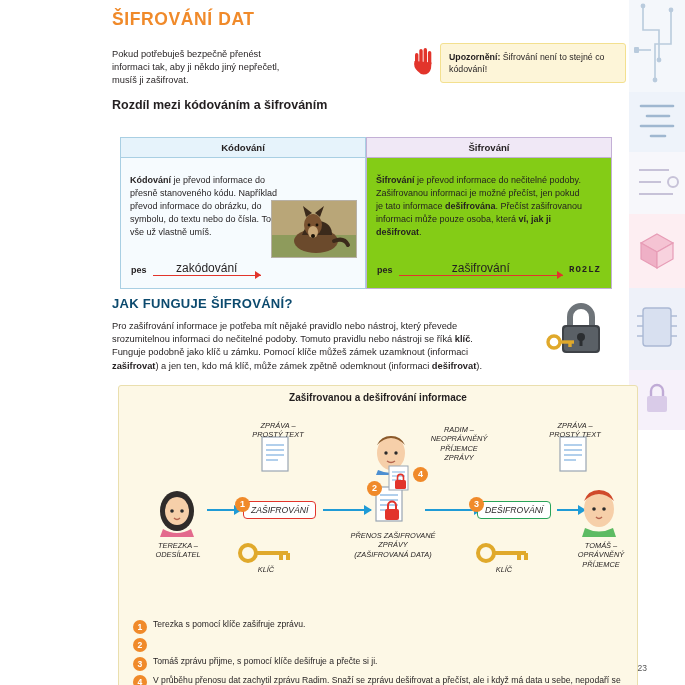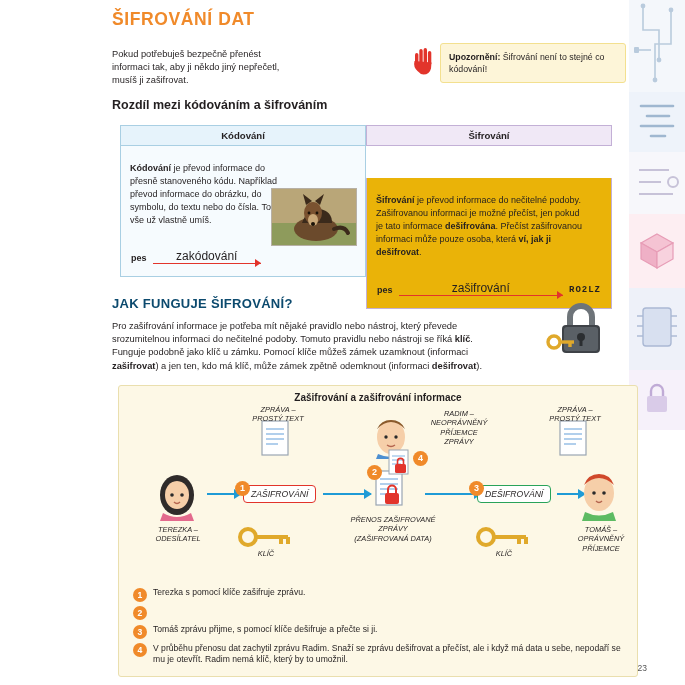--- a/index.html
+++ b/index.html
@@ -42,34 +42,34 @@
   .warn-wrap { position:absolute; left:300px; top:70px; width:218px; display:flex; align-items:flex-start; gap:6px; }
   .warn-box {
     background:#fdf5d8; border:1px solid #f3e08f; border-radius:3px;
     padding:7px 8px; font-size:8.8px; line-height:1.38; width:186px;
   }
   .warn-box b { font-weight:bold; }
   .hand { width:22px; height:30px; position:relative; flex:0 0 22px; margin-top:2px;}
   .hand svg { display:block; }
 
   
-  .compare { position:absolute; left:8px; top:4px; width:492px; display:flex; }
+  .compare { position:absolute; left:8px; top:16px; width:492px; display:flex; }
   .col { width:50%; }
   .col .hdr {
     text-align:center; font-size:9.6px; font-weight:bold; padding:4px 0;
     border:1px solid #c9c6d8;
   }
   .col.left .hdr { background:#e6f3fb; border-color:#a9cfe3; }
   .col.right .hdr { background:#f0e8f6; border-color:#c3b0d6; }
   .col .body {
     border:1px solid #c9c6d8; border-top:none; padding:16px 9px 8px 9px;
     font-size:9px; line-height:1.45; height:131px; position:relative;
   }
   .col.left .body { background:#f6fbfe; border-color:#a9cfe3; }
-  .col.right .body { background:#eab308; border-color:#c3b0d6;margin-top:32px; }
+  .col.right .body { background:#84cc16; border-color:#c3b0d6; }
   .arrow-row { position:absolute; left:0; right:0; bottom:9px; display:flex; align-items:center; padding:0 10px; }
   .arrow-row .lbl { font-weight:bold; font-size:9px; }
   .arrow-line { flex:1; position:relative; height:16px; margin:0 6px; }
   .arrow-line .txt {
     position:absolute; left:50%; transform:translateX(-50%); top:-3px;
     font-size:12px; white-space:nowrap;text-align:right;
   }
   .arrow-line .ln {
     position:absolute; left:0; right:0; bottom:3px; height:1.4px; background:#e2342b;
   }
@@ -84,21 +84,21 @@
     border:1px solid #b7b0a5; overflow:hidden; background:#cbb68c;
   }
 
   
   .panel {
     position:absolute; left:8px; top:0; width:570px;
     background:#fdf8e6; border:1px solid #eadfae; border-radius:3px;
   }
   .panel .ptitle { text-align:center; font-weight:bold; font-size:10px; padding:6px 0 4px; }
   .panel .pintro { font-size:9px; line-height:1.42; padding:0 14px 6px; }
-  .diagram { position:relative; height:172px; margin:0 6px; }
+  .diagram { position:relative; height:172px; margin:16px 6px; }
 
   .dg-label { position:absolute; font-size:7.4px; line-height:1.25; text-align:center; font-style:italic; }
   .box-step {
     position:absolute; background:#ffffff; border:1.4px solid #29a35a; border-radius:4px;
     font-size:8.6px; font-style:italic; padding:3px 7px; white-space:nowrap;
   }
   .box-step.red { border-color:#e2342b; }
   .num-badge {
     position:absolute; width:15px; height:15px; border-radius:50%; background:#f08a2a;
     color:#fff; font-size:9px; font-weight:bold; text-align:center; line-height:15px;
@@ -296,21 +296,21 @@
             <path d="M26 50 v5" stroke="#e0a92b" stroke-width="3.4"></path>
           </g>
         </svg>
       </div>
     </div>
 
   </div>
 
   <div style="position:absolute; left:110px; top:385px; width:520px;">
     <div class="panel" style="width:520px;">
-      <div class="ptitle">Zašifrování a zašifrování informace</div>
+      <div class="ptitle">Zašifrovanou a dešifrování informace</div>
 
       <div class="diagram">
 
         <div class="blue-arrow" style="left:82px; top:86px; width:34px;"></div>
         <div class="blue-arrow" style="left:198px; top:86px; width:48px;"></div>
         <div class="blue-arrow" style="left:300px; top:86px; width:56px;"></div>
         <div class="blue-arrow" style="left:432px; top:86px; width:28px;"></div>
         <div class="blue-arrow" style="left:272px; top:46px; width:2px; height:26px; transform:rotate(0deg);"></div>
 
         <div class="fig" style="left:134px; top:12px;">

